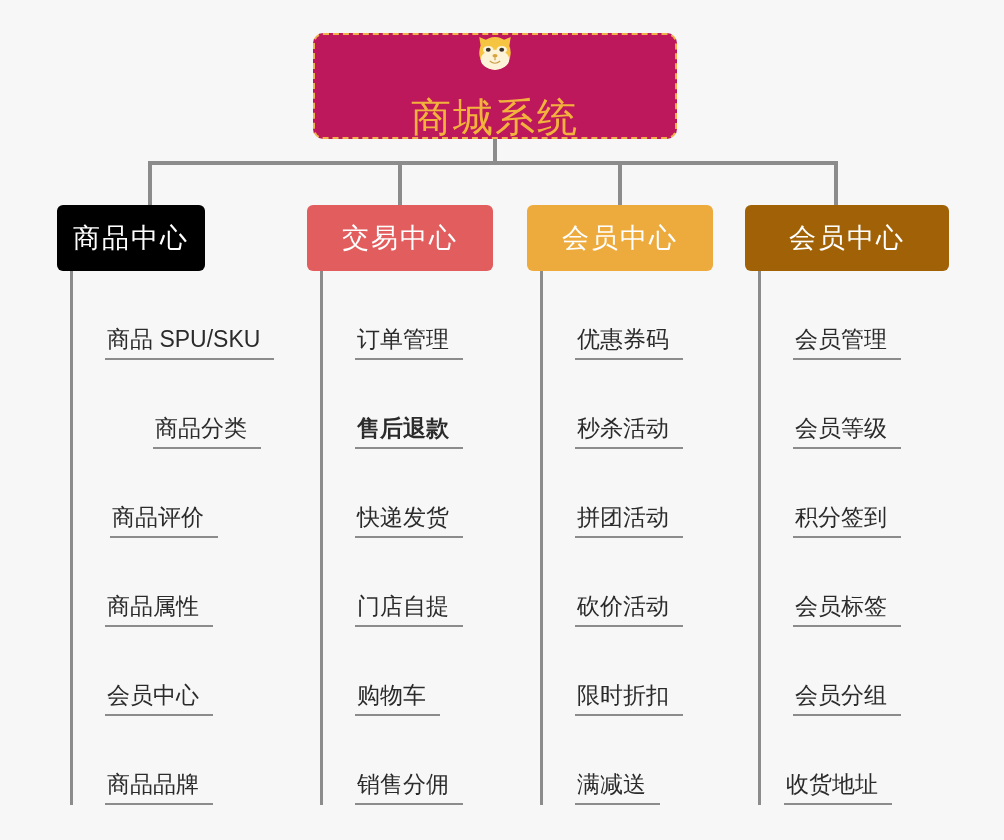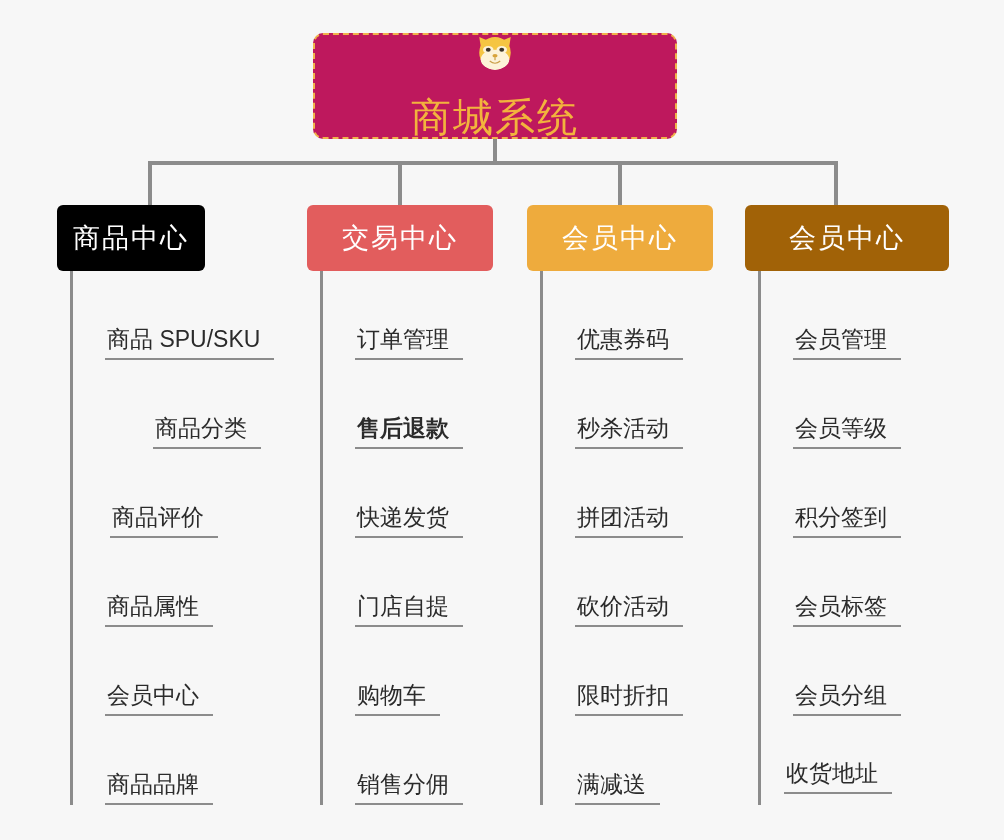--- a/index.html
+++ b/index.html
@@ -250,18 +250,18 @@
       </div>
       <div class="sub-item" style="top: 178px;">
         <span class="sub-label" style="border-bottom-color: rgb(140, 140, 140);">积分签到</span>
       </div>
       <div class="sub-item" style="top: 267px;">
         <span class="sub-label" style="border-bottom-color: rgb(140, 140, 140);">会员标签</span>
       </div>
       <div class="sub-item" style="top: 356px; justify-content: center;">
         <span class="sub-label" style="border-bottom-color: rgb(140, 140, 140);">会员分组</span>
       </div>
-      <div class="sub-item" style="top: 434px; padding-left: 26px;">
+      <div class="sub-item" style="top: 445px; padding-left: 26px;">
         <span class="sub-label" style="border-bottom-color: rgb(140, 140, 140);">收货地址</span>
       </div>
     </div>
 
 </div>
 
 </body></html>

